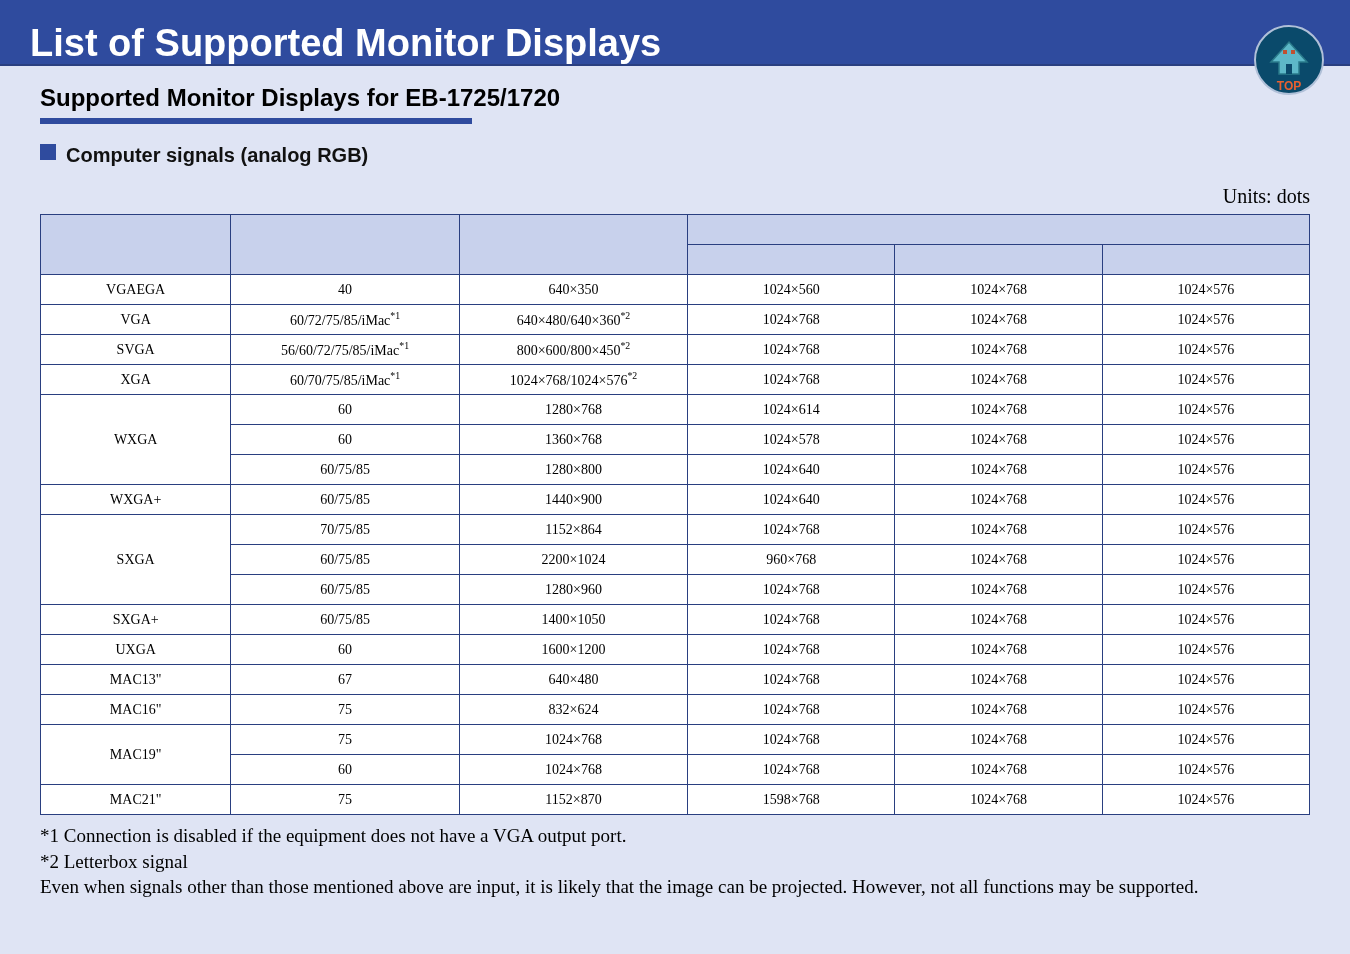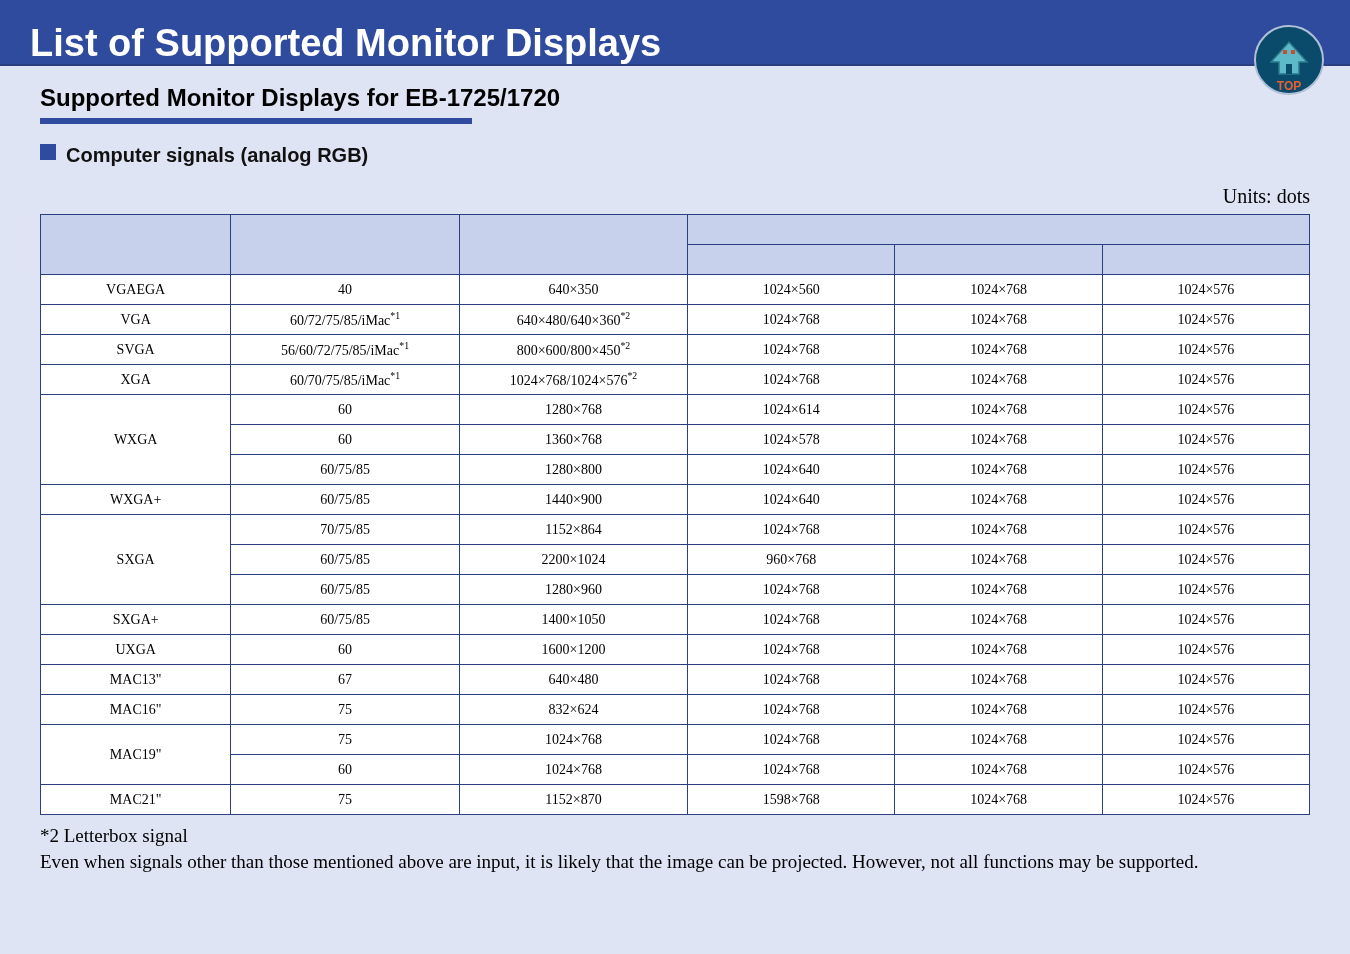--- a/index.html
+++ b/index.html
@@ -277,16 +277,17 @@
           <td>75</td>
           <td>1152×870</td>
           <td>1598×768</td>
           <td>1024×768</td>
           <td>1024×576</td>
         </tr>
       </tbody>
   </table>
 
   <div class="footnotes">
+    <div>*1 Connection is disabled if the equipment does not have a VGA output port.</div>
     <div>*2 Letterbox signal</div>
     <div>Even when signals other than those mentioned above are input, it is likely that the image can be projected. However, not all functions may be supported.</div>
   </div>
 </div>
 
 </body></html>

